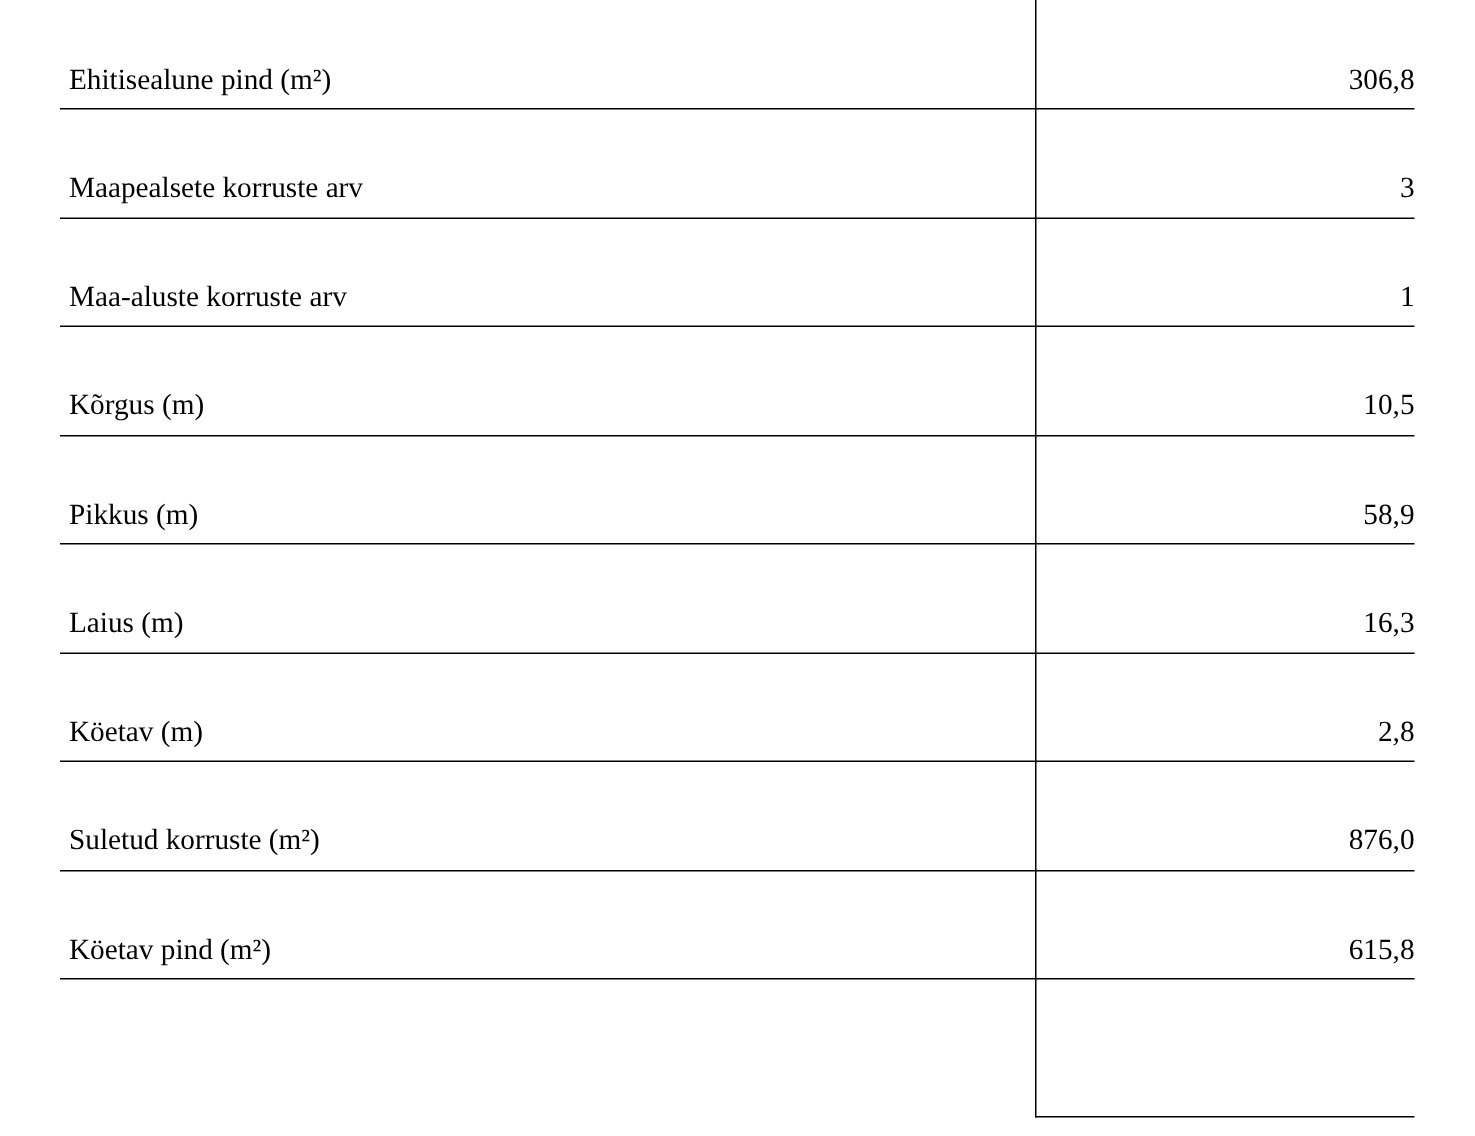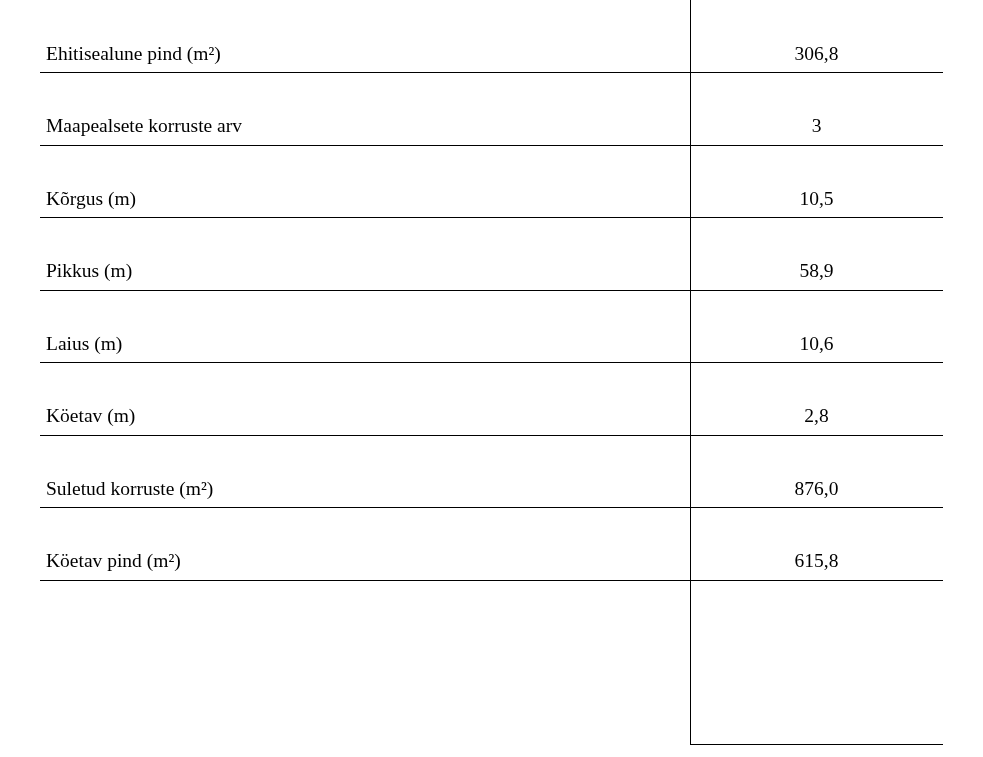--- a/index.html
+++ b/index.html
@@ -38,21 +38,21 @@
     font-size: 19.5px;
     line-height: 1.2;
     vertical-align: bottom;
     padding: 0 0 7px 0;
   }
   table.spec-table td.label {
     text-align: left;
     padding-left: 6px;
   }
   table.spec-table td.value {
-    text-align: center;
+    text-align: right;
     border-left: 1px solid #000000;
   }
   
   .vline {
     position: absolute;
     left: 690px;
     top: 0;
     width: 1px;
     height: 745px;
     background: #000000;
@@ -83,30 +83,34 @@
     <tbody>
       <tr>
         <td class="label">Ehitisealune pind (m²)</td>
         <td class="value">306,8</td>
       </tr>
       <tr>
         <td class="label">Maapealsete korruste arv</td>
         <td class="value">3</td>
       </tr>
       <tr>
+        <td class="label">Maa-aluste korruste arv</td>
+        <td class="value">1</td>
+      </tr>
+      <tr>
         <td class="label">Kõrgus (m)</td>
         <td class="value">10,5</td>
       </tr>
       <tr>
         <td class="label">Pikkus (m)</td>
         <td class="value">58,9</td>
       </tr>
       <tr>
         <td class="label">Laius (m)</td>
-        <td class="value">10,6</td>
+        <td class="value">16,3</td>
       </tr>
       <tr>
         <td class="label">Köetav (m)</td>
         <td class="value">2,8</td>
       </tr>
       <tr>
         <td class="label">Suletud korruste (m²)</td>
         <td class="value">876,0</td>
       </tr>
       <tr>

